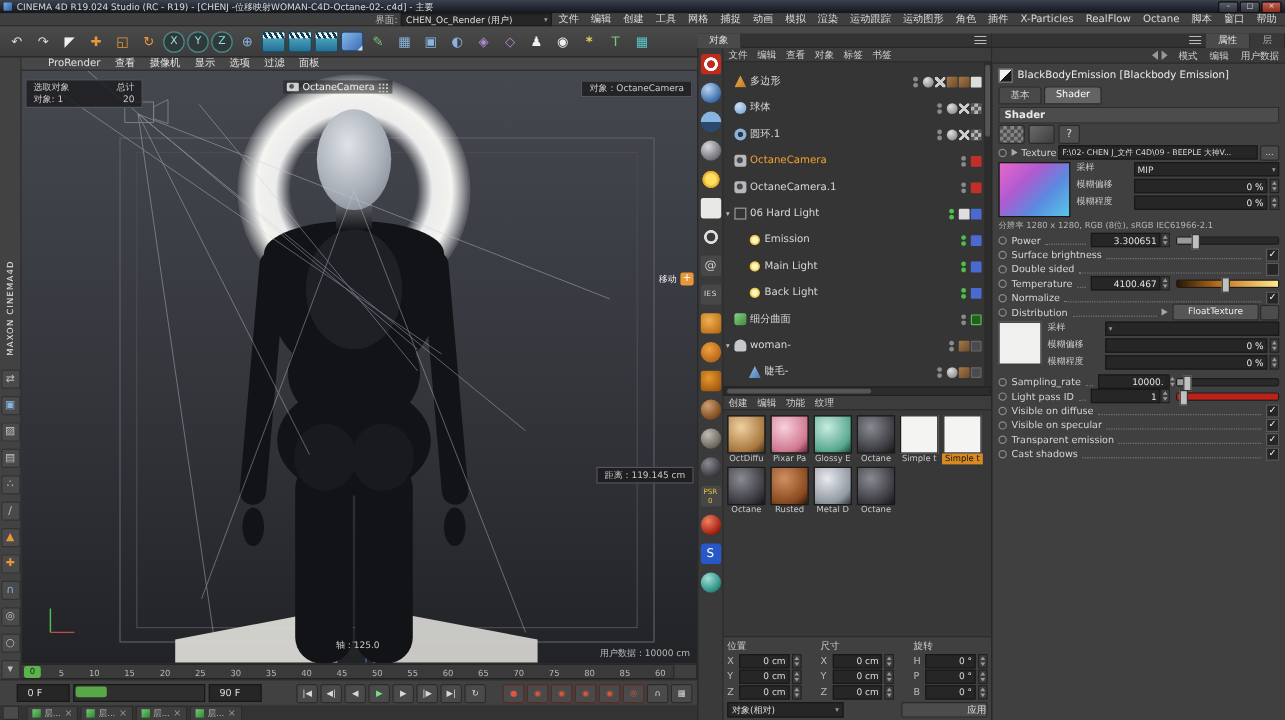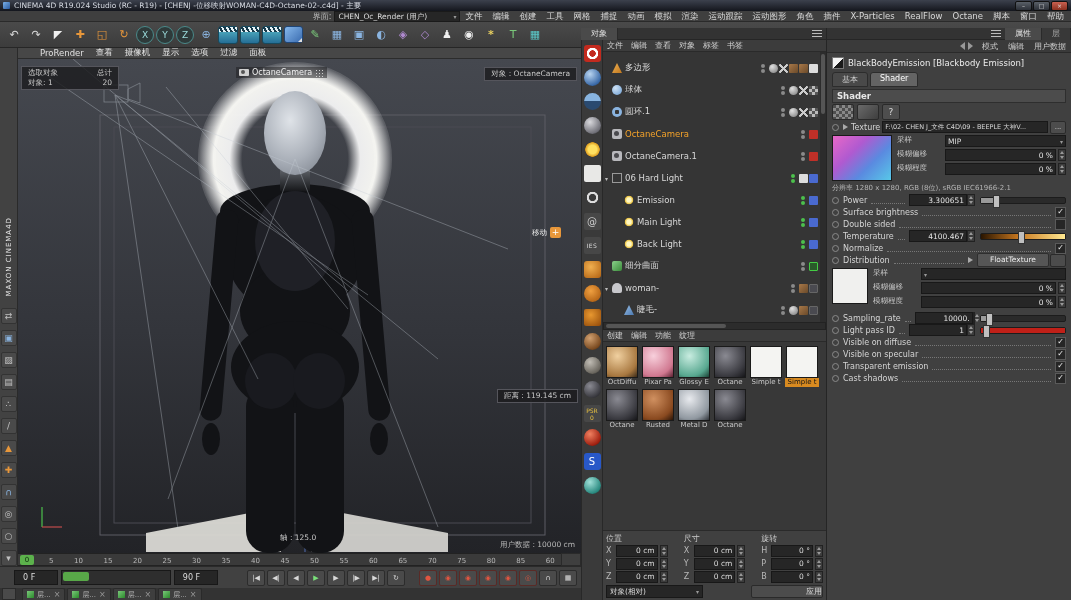--- a/index.html
+++ b/index.html
@@ -61,21 +61,21 @@
   .hud{position:absolute;font-size:7.5px;color:#c8c8c8;z-index:2;}
   .hudbox{background:rgba(28,28,30,0.82);border:1px solid #55555c;padding:1px 6px;}
   .selinfo{left:3px;top:7px;width:84px;}
   .selrow{display:flex;justify-content:space-between;gap:4px;}
   .camlabel{left:218px;top:8px;display:flex;align-items:center;gap:3px;color:#f0f0f0;font-size:8px;
             background:rgba(28,28,30,0.5);padding:1px 3px;}
   .cam-ico{width:10px;height:7px;background:#d0d0d0;border-radius:1px;position:relative;}
   .cam-ico::after{content:"";position:absolute;left:2px;top:1px;width:4px;height:4px;border-radius:50%;background:#555;}
   .grip{width:9px;height:8px;background-image:radial-gradient(#cfcfcf 30%,transparent 32%);background-size:3px 3px;}
   .objinfo{right:4px;top:8px;}
-  .movechip{right:20px;top:168px;display:flex;align-items:center;gap:3px;color:#f0f0f0;}
+  .movechip{right:3px;top:168px;display:flex;align-items:center;gap:3px;color:#f0f0f0;}
   .plus{width:11px;height:11px;background:#e8973a;color:#fff;border-radius:2px;font-size:9px;line-height:11px;text-align:center;}
   .distbox{right:3px;top:330px;}
   .axislab{left:262px;bottom:10px;color:#c8c8c8;}
   .gridlab{right:6px;bottom:3px;color:#b8b8b8;}
 
   
   .ruler{left:18px;top:553px;width:543px;height:13px;background:#3a3a3a;border-top:1px solid #222;
          border-bottom:1px solid #222;box-sizing:border-box;}
   .ticks{display:flex;justify-content:space-between;padding:0 6px;height:13px;align-items:center;}
   .tick{font-size:7px;color:#b8b8b8;position:relative;}

